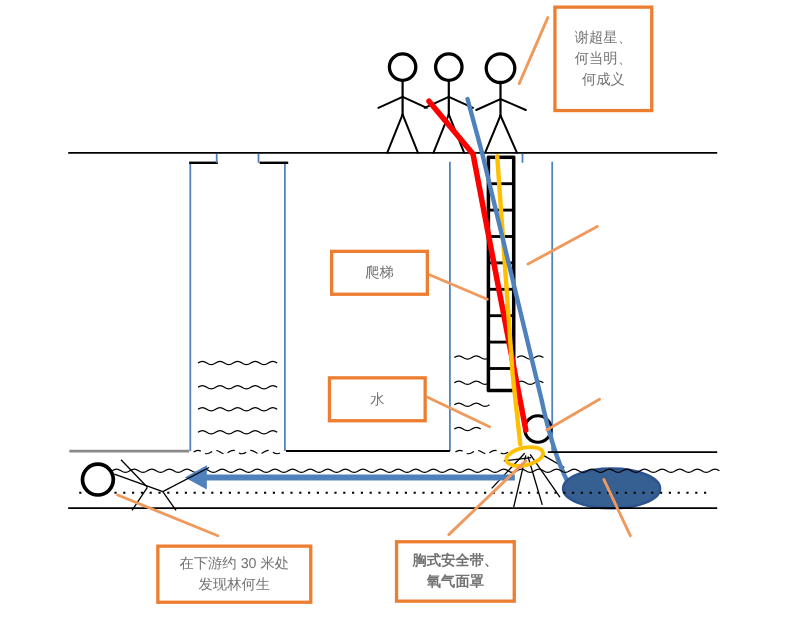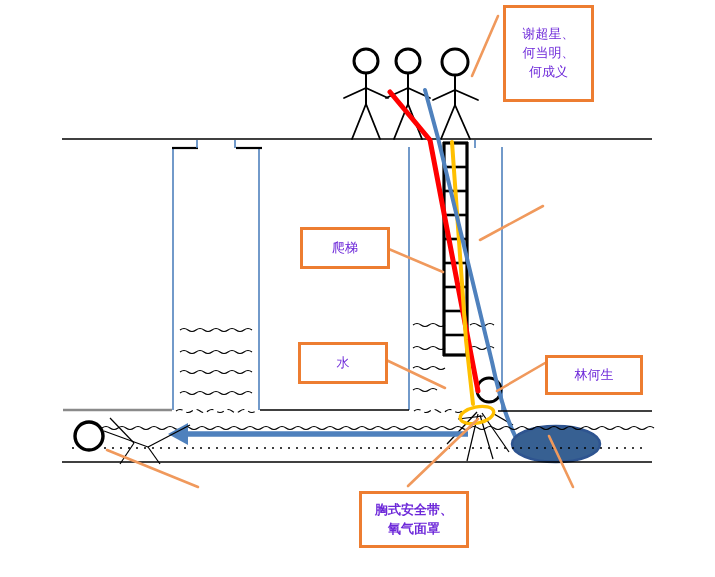--- a/index.html
+++ b/index.html
@@ -9,21 +9,21 @@
     --rope-yellow:#FFC000;
     --rope-blue:#4F81BD;
     --flow-arrow:#4F81BD;
     --airbag-fill:#376092;
     --airbag-stroke:#2E5490;
     --well-wall:#4F81BD;
     --line-black:#000000;
   }
   html,body{margin:0;padding:0;background:#fff;}
   .canvas{position:relative;width:715px;height:577px;background:#fff;overflow:hidden;
-          font-family:"Liberation Sans","DejaVu Sans",sans-serif;color:#6d28d9;}
+          font-family:"Liberation Sans","DejaVu Sans",sans-serif;color:#737373;}
   .canvas svg{position:absolute;left:0;top:0;}
   svg line,svg path,svg polyline{fill:none;}
   .k{stroke:var(--line-black);}
   .wall{stroke:var(--well-wall);}
   .red{stroke:var(--rope-red);}
   .yellow{stroke:var(--rope-yellow);}
   .blue{stroke:var(--rope-blue);}
   .leader{stroke:var(--leader-line);stroke-width:2.6;stroke-linecap:round;}
   .dash{stroke-dasharray:7 4;}
   .callout{position:absolute;border:3px solid var(--callout-border);background:#fff;
@@ -151,20 +151,21 @@
 
   <div class="callout" style="left:503px;top:5px;width:85px;height:91px;">谢超星、
 何当明、
 何成义</div>
 
 
   <div class="callout" style="left:300px;top:227px;width:84px;height:36px;">爬梯</div>
 
   <div class="callout" style="left:298px;top:342px;width:84px;height:36px;">水</div>
 
-  <div class="callout" style="left:545px;top:355px;width:92px;height:34px;">林何生</div>
 
+  <div class="callout" style="left:142px;top:495px;width:136px;height:48px;">在下游约 30 米处
+发现林何生</div>
 
   <div class="callout" style="left:359px;top:491px;width:104px;height:51px;font-weight:bold;">胸式安全带、
 氧气面罩</div>
 
 
 </div>
 
 </body></html>

